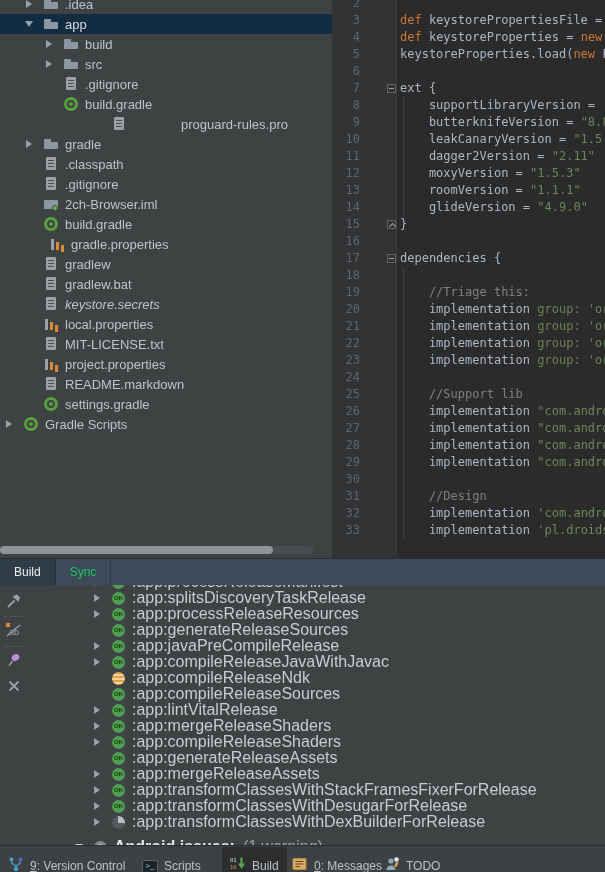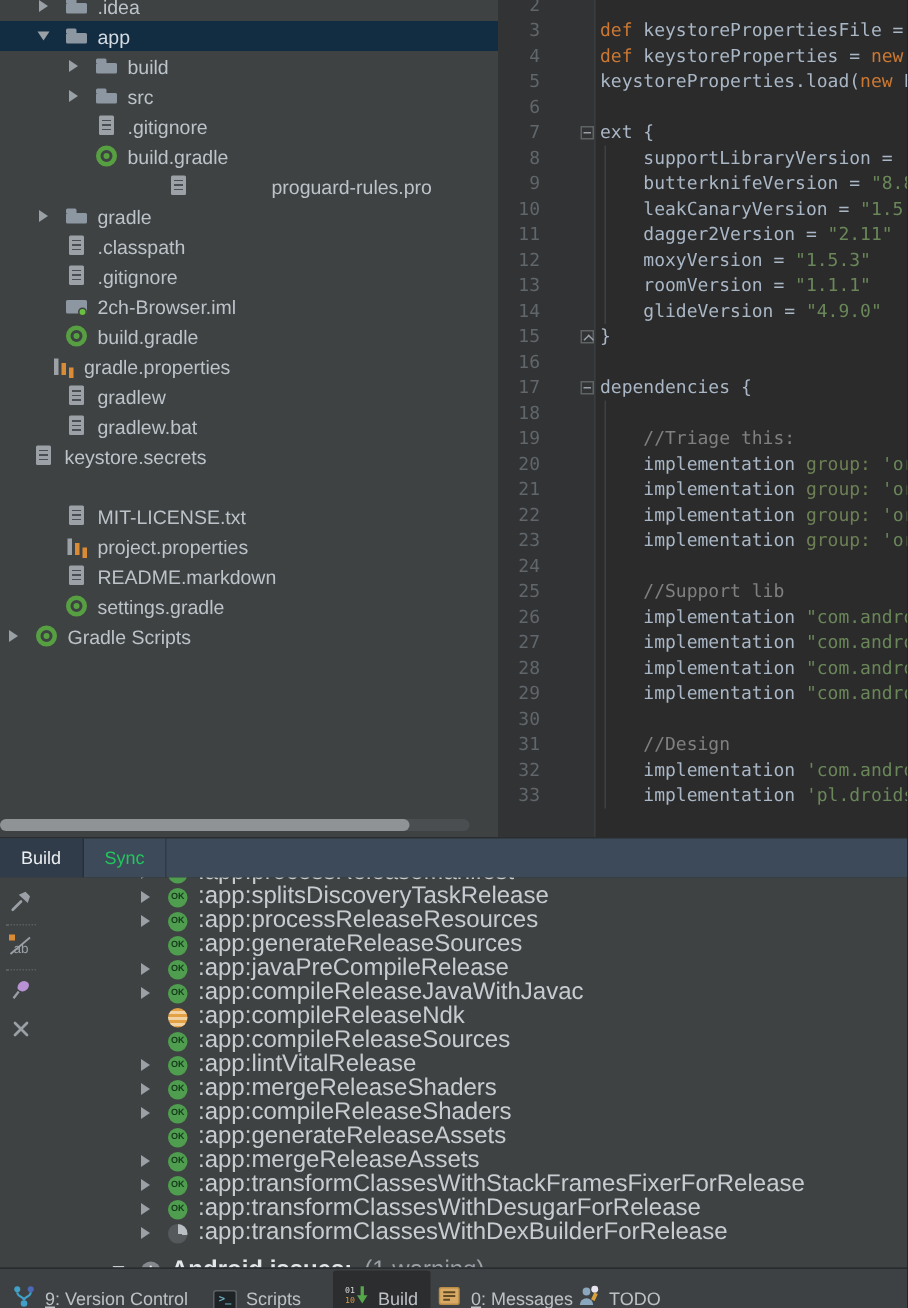--- a/index.html
+++ b/index.html
@@ -152,39 +152,44 @@
         <div class="tree-row" style="top: 194px; padding-left: 22px;">
           <span class="tw"></span>
           <span class="ticon icon-module"></span>
           <span class="tlabel">2ch-Browser.iml</span>
         </div>
         <div class="tree-row" style="top: 214px; padding-left: 22px;">
           <span class="tw"></span>
           <span class="ticon icon-gradle"></span>
           <span class="tlabel">build.gradle</span>
         </div>
-        <div class="tree-row" style="top: 234px; padding-left: 13px;">
+        <div class="tree-row" style="top: 234px; padding-left: 28px;">
           <span class="tw"></span>
           <span class="ticon icon-properties"></span>
           <span class="tlabel">gradle.properties</span>
         </div>
         <div class="tree-row" style="top: 254px; padding-left: 22px;">
           <span class="tw"></span>
           <span class="ticon icon-text"></span>
           <span class="tlabel">gradlew</span>
         </div>
         <div class="tree-row" style="top: 274px; padding-left: 22px;">
           <span class="tw"></span>
           <span class="ticon icon-text"></span>
           <span class="tlabel">gradlew.bat</span>
         </div>
-        <div class="tree-row" style="top: 294px; ">
+        <div class="tree-row" style="top: 294px; padding-left: 22px; font-style: italic;">
           <span class="tw"></span>
           <span class="ticon icon-text"></span>
           <span class="tlabel">keystore.secrets</span>
+        </div>
+        <div class="tree-row" style="top: 314px; padding-left: 22px;">
+          <span class="tw"></span>
+          <span class="ticon icon-properties"></span>
+          <span class="tlabel">local.properties</span>
         </div>
         <div class="tree-row" style="top: 334px; padding-left: 22px;">
           <span class="tw"></span>
           <span class="ticon icon-text"></span>
           <span class="tlabel">MIT-LICENSE.txt</span>
         </div>
         <div class="tree-row" style="top: 354px; padding-left: 22px;">
           <span class="tw"></span>
           <span class="ticon icon-properties"></span>
           <span class="tlabel">project.properties</span>

